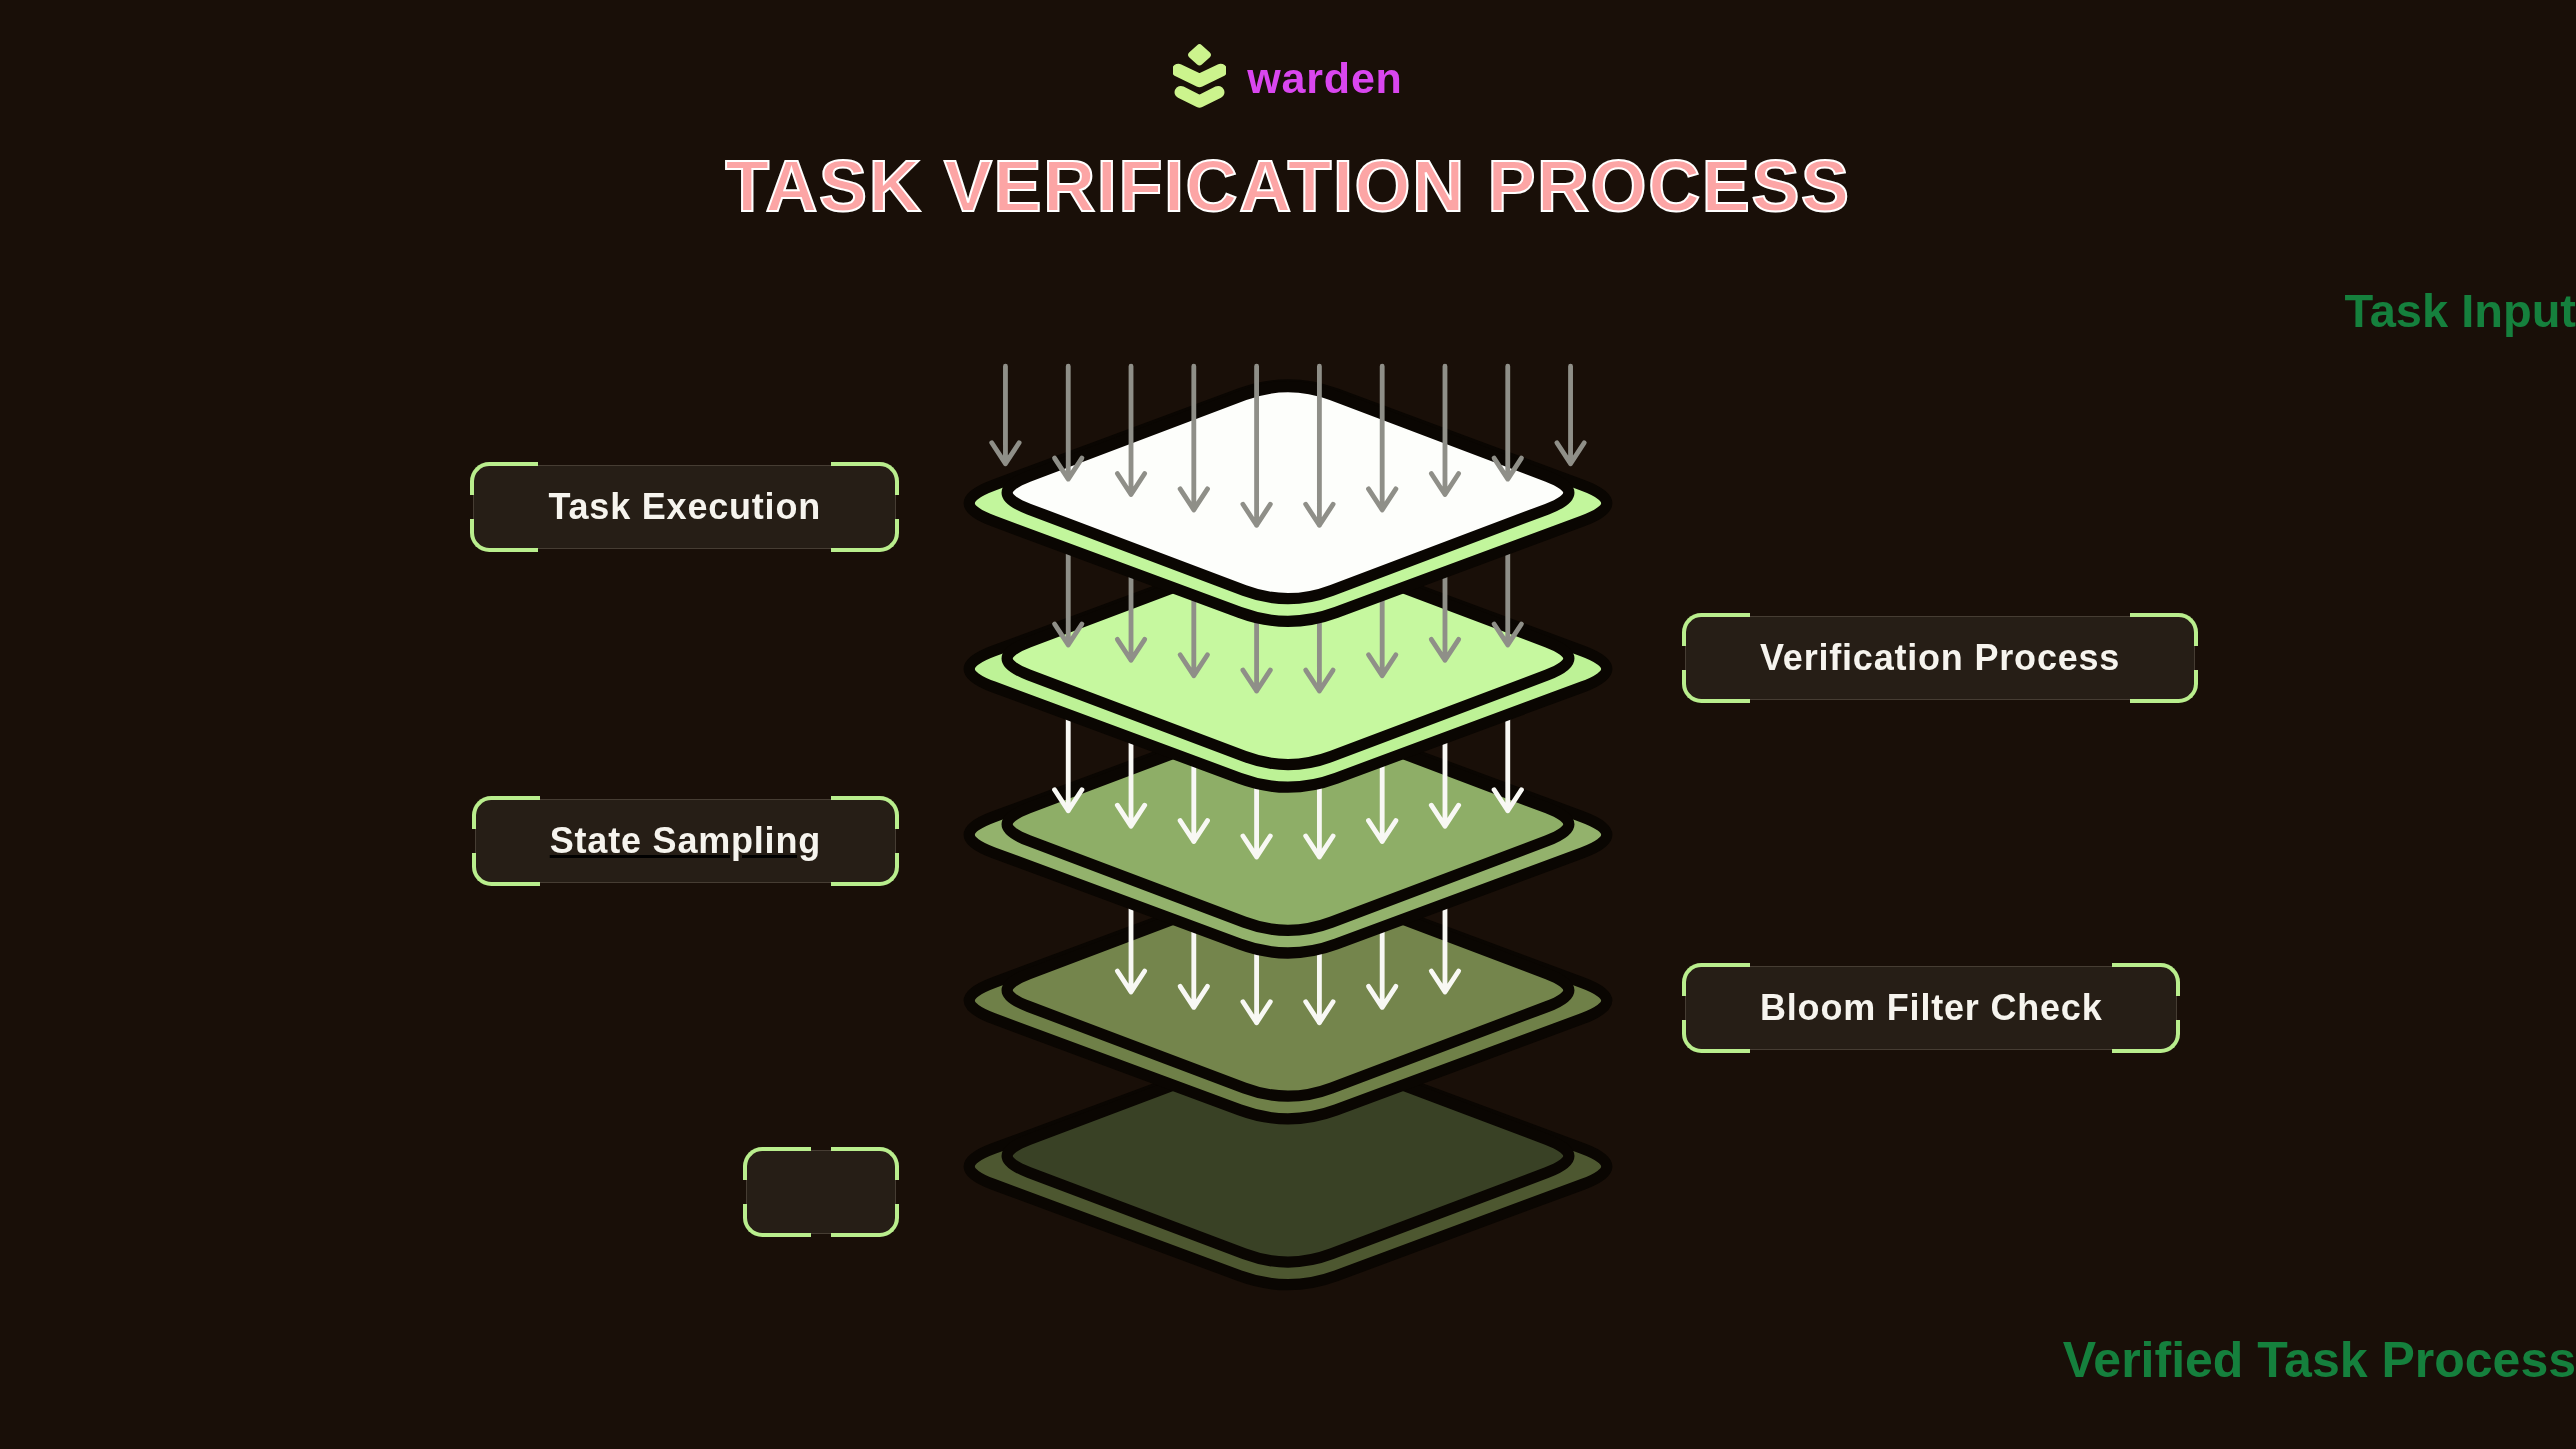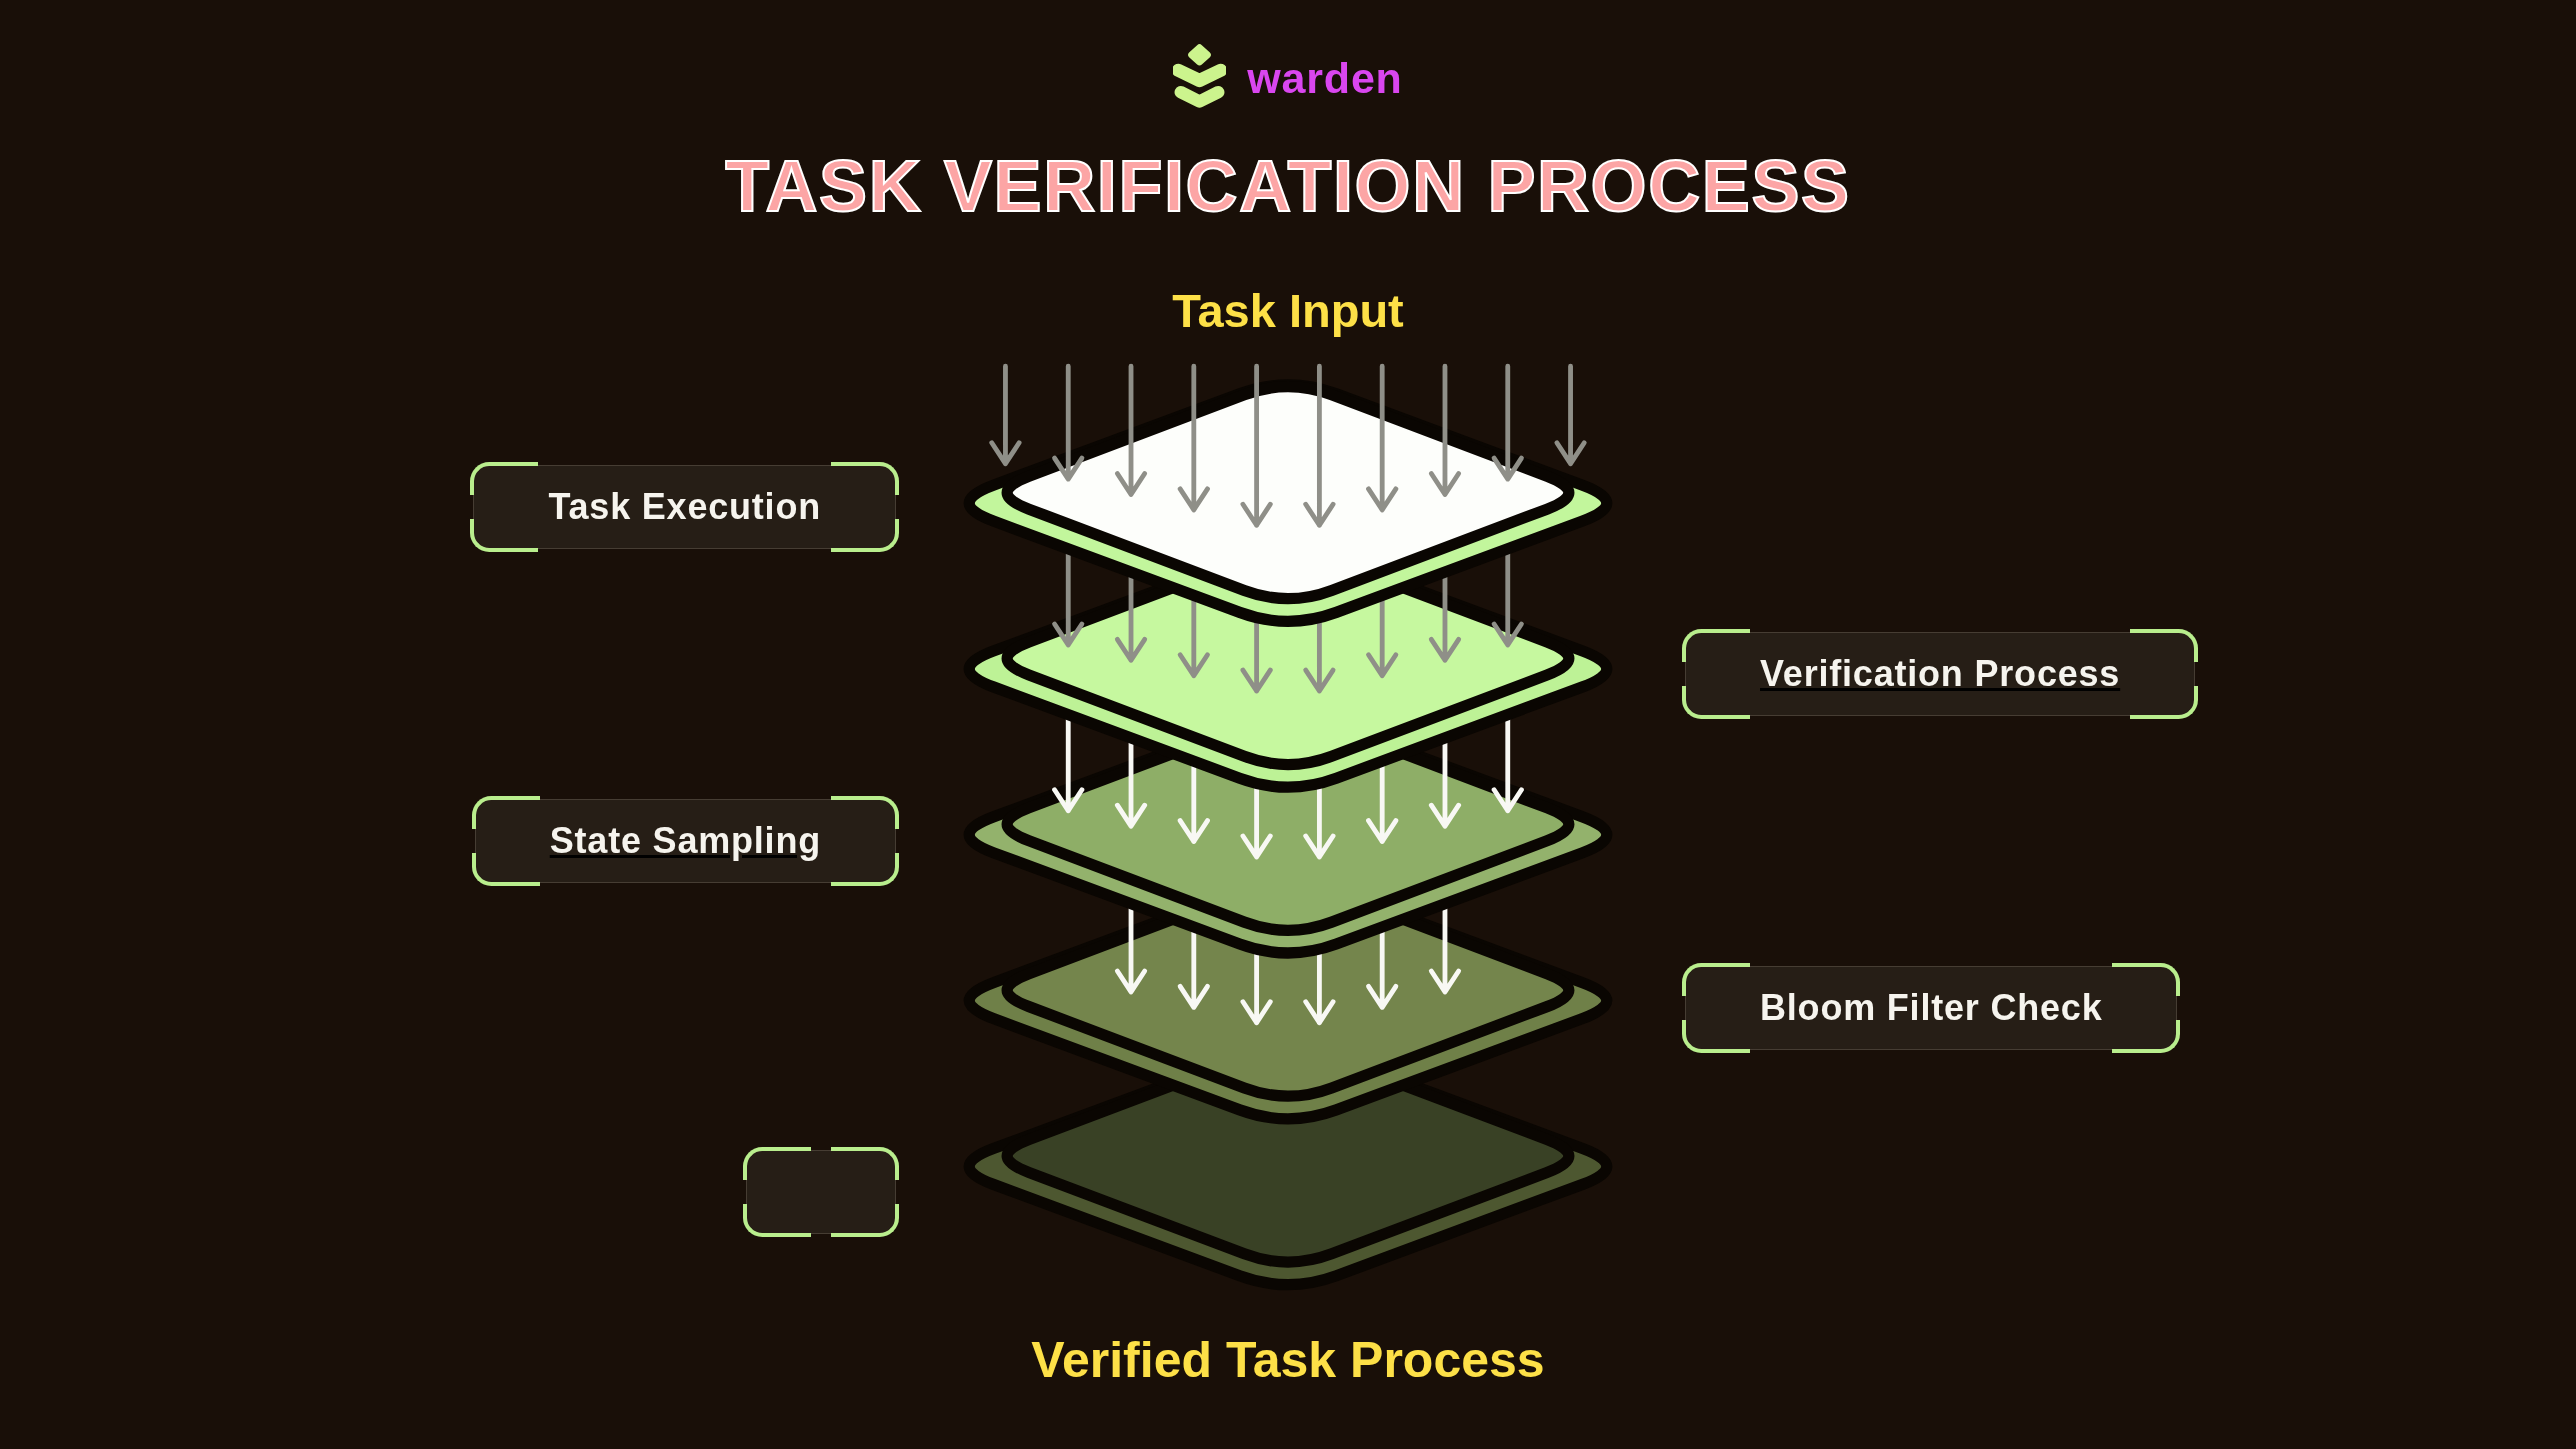--- a/index.html
+++ b/index.html
@@ -23,22 +23,22 @@
 
   
   .page-title{
     position:absolute;top:150px;left:0;right:0;
     text-align:center;color:#fca5a5;
     font-size:72px;font-weight:900;letter-spacing:1.6px;line-height:1;
     -webkit-text-stroke:2px #ffffff;
     white-space:nowrap;
   }
   .flow-label{
-    position:absolute;left:0;right:0;text-align:center;
-    font-weight:bold;line-height:1;color:#fde047;
+    position:absolute;left:0;right:0;text-align:right;
+    font-weight:bold;line-height:1;color:#15803d;
   }
   .flow-label.input{top:287px;font-size:47px;}
   .flow-label.output{top:1335px;font-size:50px;}
 
   
   #stack{position:absolute;top:0;left:0;}
 
   
   .callout{
     position:absolute;height:84px;
@@ -52,21 +52,21 @@
   }
   .bk{position:absolute;width:64px;height:29px;}
   .bk.tl{top:-4px;left:-4px;border-top:4px solid var(--bkc);border-left:4px solid var(--bkc);border-top-left-radius:19.3px;}
   .bk.tr{top:-4px;right:-4px;border-top:4px solid var(--bkc);border-right:4px solid var(--bkc);border-top-right-radius:19.3px;}
   .bk.bl{bottom:-4px;left:-4px;border-bottom:4px solid var(--bkc);border-left:4px solid var(--bkc);border-bottom-left-radius:19.3px;}
   .bk.br{bottom:-4px;right:-4px;border-bottom:4px solid var(--bkc);border-right:4px solid var(--bkc);border-bottom-right-radius:19.3px;}
 
   .callout.anchor-left{right:1680px;}
   .callout.anchor-right{left:1685px;}
   .callout.pos-0{top:465px;}
-  .callout.pos-1{top:632px;text-decoration:underline;}
+  .callout.pos-1{top:616px;}
   .callout.pos-2{top:799px;text-decoration:underline;}
   .callout.pos-3{top:966px;}
   .callout.pos-4{top:1150px;}
 </style>
 </head>
 <body>
 
 <svg id="stack" width="2576" height="1449" viewBox="0 0 3200 1800">
     <g>
       <path d="M 1660.0057195491297 1313.2556424618838 L 1965.9942804508703 1426.7443575381162 Q 2026 1449 1965.9942804508703 1471.2556424618838 L 1660.0057195491297 1584.7443575381162 Q 1600 1607 1539.9942804508703 1584.7443575381162 L 1234.0057195491297 1471.2556424618838 Q 1174 1449 1234.0057195491297 1426.7443575381162 L 1539.9942804508703 1313.2556424618838 Q 1600 1291 1660.0057195491297 1313.2556424618838 Z" fill="#4d5730" stroke="#0a0602" stroke-width="14" stroke-linejoin="round"></path>

